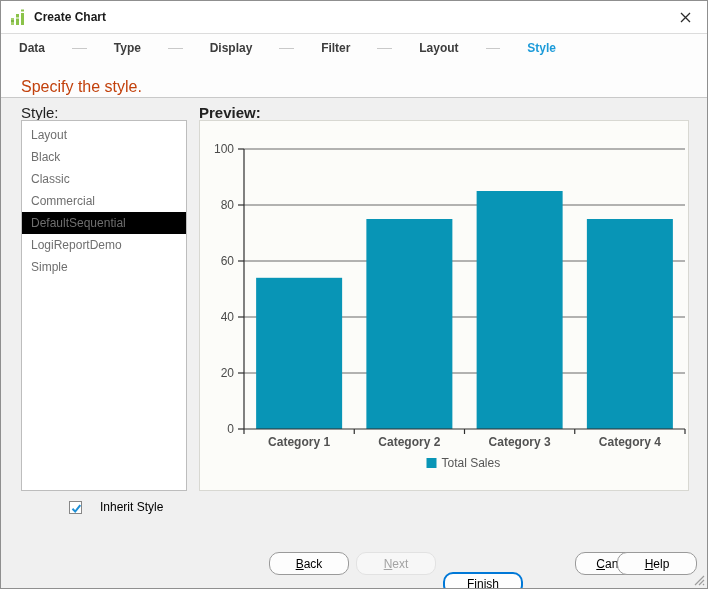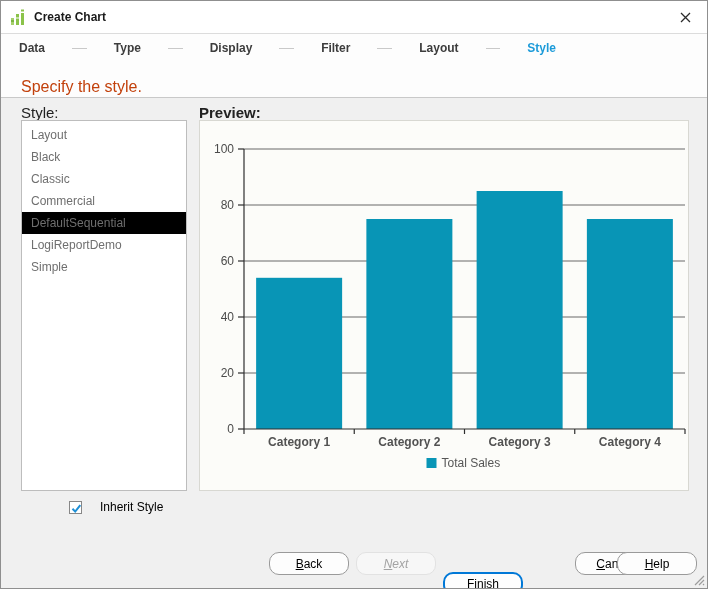--- a/index.html
+++ b/index.html
@@ -145,21 +145,21 @@
     <span class="checkbox checked">
       <svg width="13" height="13" viewBox="0 0 13 13">
         <polyline points="2.5,6.8 5.2,9.6 10.3,3.2" fill="none" stroke="#1e8fd5" stroke-width="2"></polyline>
       </svg>
     </span>
     <span class="checkbox-label">Inherit Style</span>
   </div>
 
   <div id="button-row">
       <button class="btn" style="left: 268px;"><u>B</u>ack</button>
-      <button class="btn disabled" disabled="" style="left: 355px; font-style: italic;"><u>N</u>ext</button>
+      <button class="btn disabled" disabled="" style="left: 355px;"><u>N</u>ext</button>
       <button class="btn default" style="left: 442px;"><u>F</u>inish</button>
       <button class="btn" style="left: 529px; margin-left: 45px;"><u>C</u>ancel</button>
       <button class="btn" style="left: 616px;"><u>H</u>elp</button>
     </div>
 
   <svg class="resize-grip" viewBox="0 0 12 12">
     <path d="M11 2 L2 11 M11 6 L6 11 M11 10 L10 11" stroke="#9c9c9c" stroke-width="1.2" fill="none"></path>
   </svg>
 
 </div>

